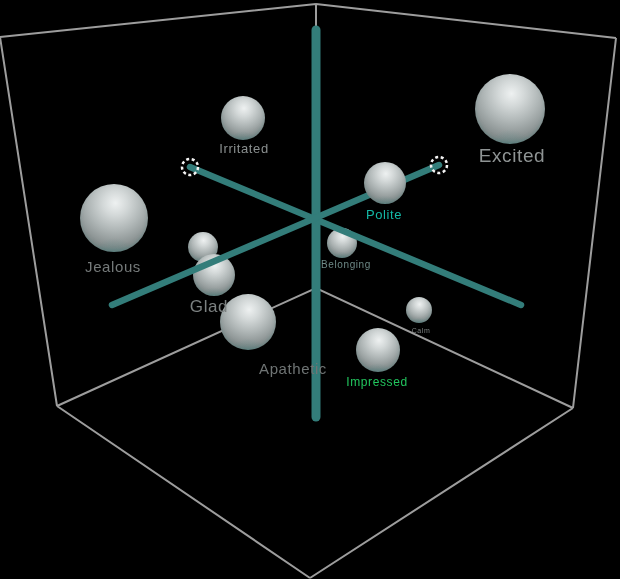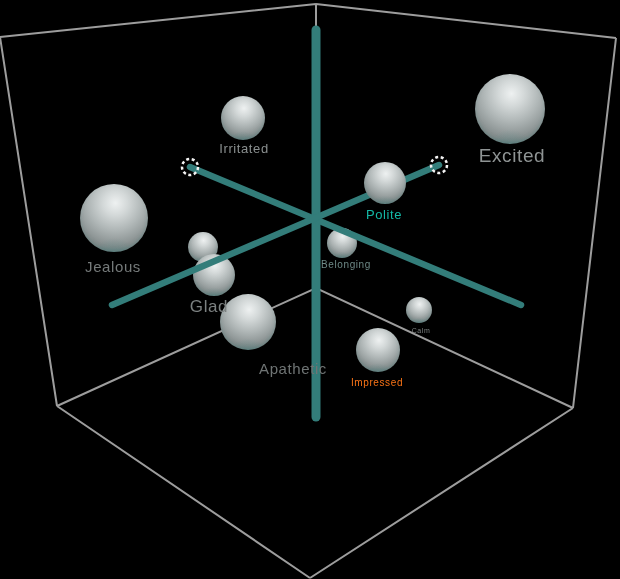--- a/index.html
+++ b/index.html
@@ -62,16 +62,16 @@
   </div>
 
   <div id="labels" class="layer">
     <div class="pt-label" style="left:228px;top:148px;font-size:13px;color:#8a8f8f;margin-left:16px;">Irritated</div>
     <div class="pt-label" style="left:512px;top:156px;font-size:19px;color:#8f9494;">Excited</div>
     <div class="pt-label" style="left:113px;top:266px;font-size:15px;color:#757a7a;text-align:right;">Jealous</div>
     <div class="pt-label" style="left:384px;top:214px;font-size:13px;color:#14b8a6;">Polite</div>
     <div class="pt-label" style="left:346px;top:264px;font-size:10px;color:#6e8a87;">Belonging</div>
     <div class="pt-label" style="left:209px;top:307px;font-size:17px;color:#7c8181;">Glad</div>
     <div class="pt-label" style="left:249px;top:368px;font-size:15px;color:#6f7474;margin-left:44px;">Apathetic</div>
-    <div class="pt-label" style="left:377px;top:382px;font-size:10px;color:#f97316;">Impressed</div>
+    <div class="pt-label" style="left:377px;top:382px;font-size:12px;color:#22c55e;">Impressed</div>
   </div>
 
 </div>
 
 </body></html>

